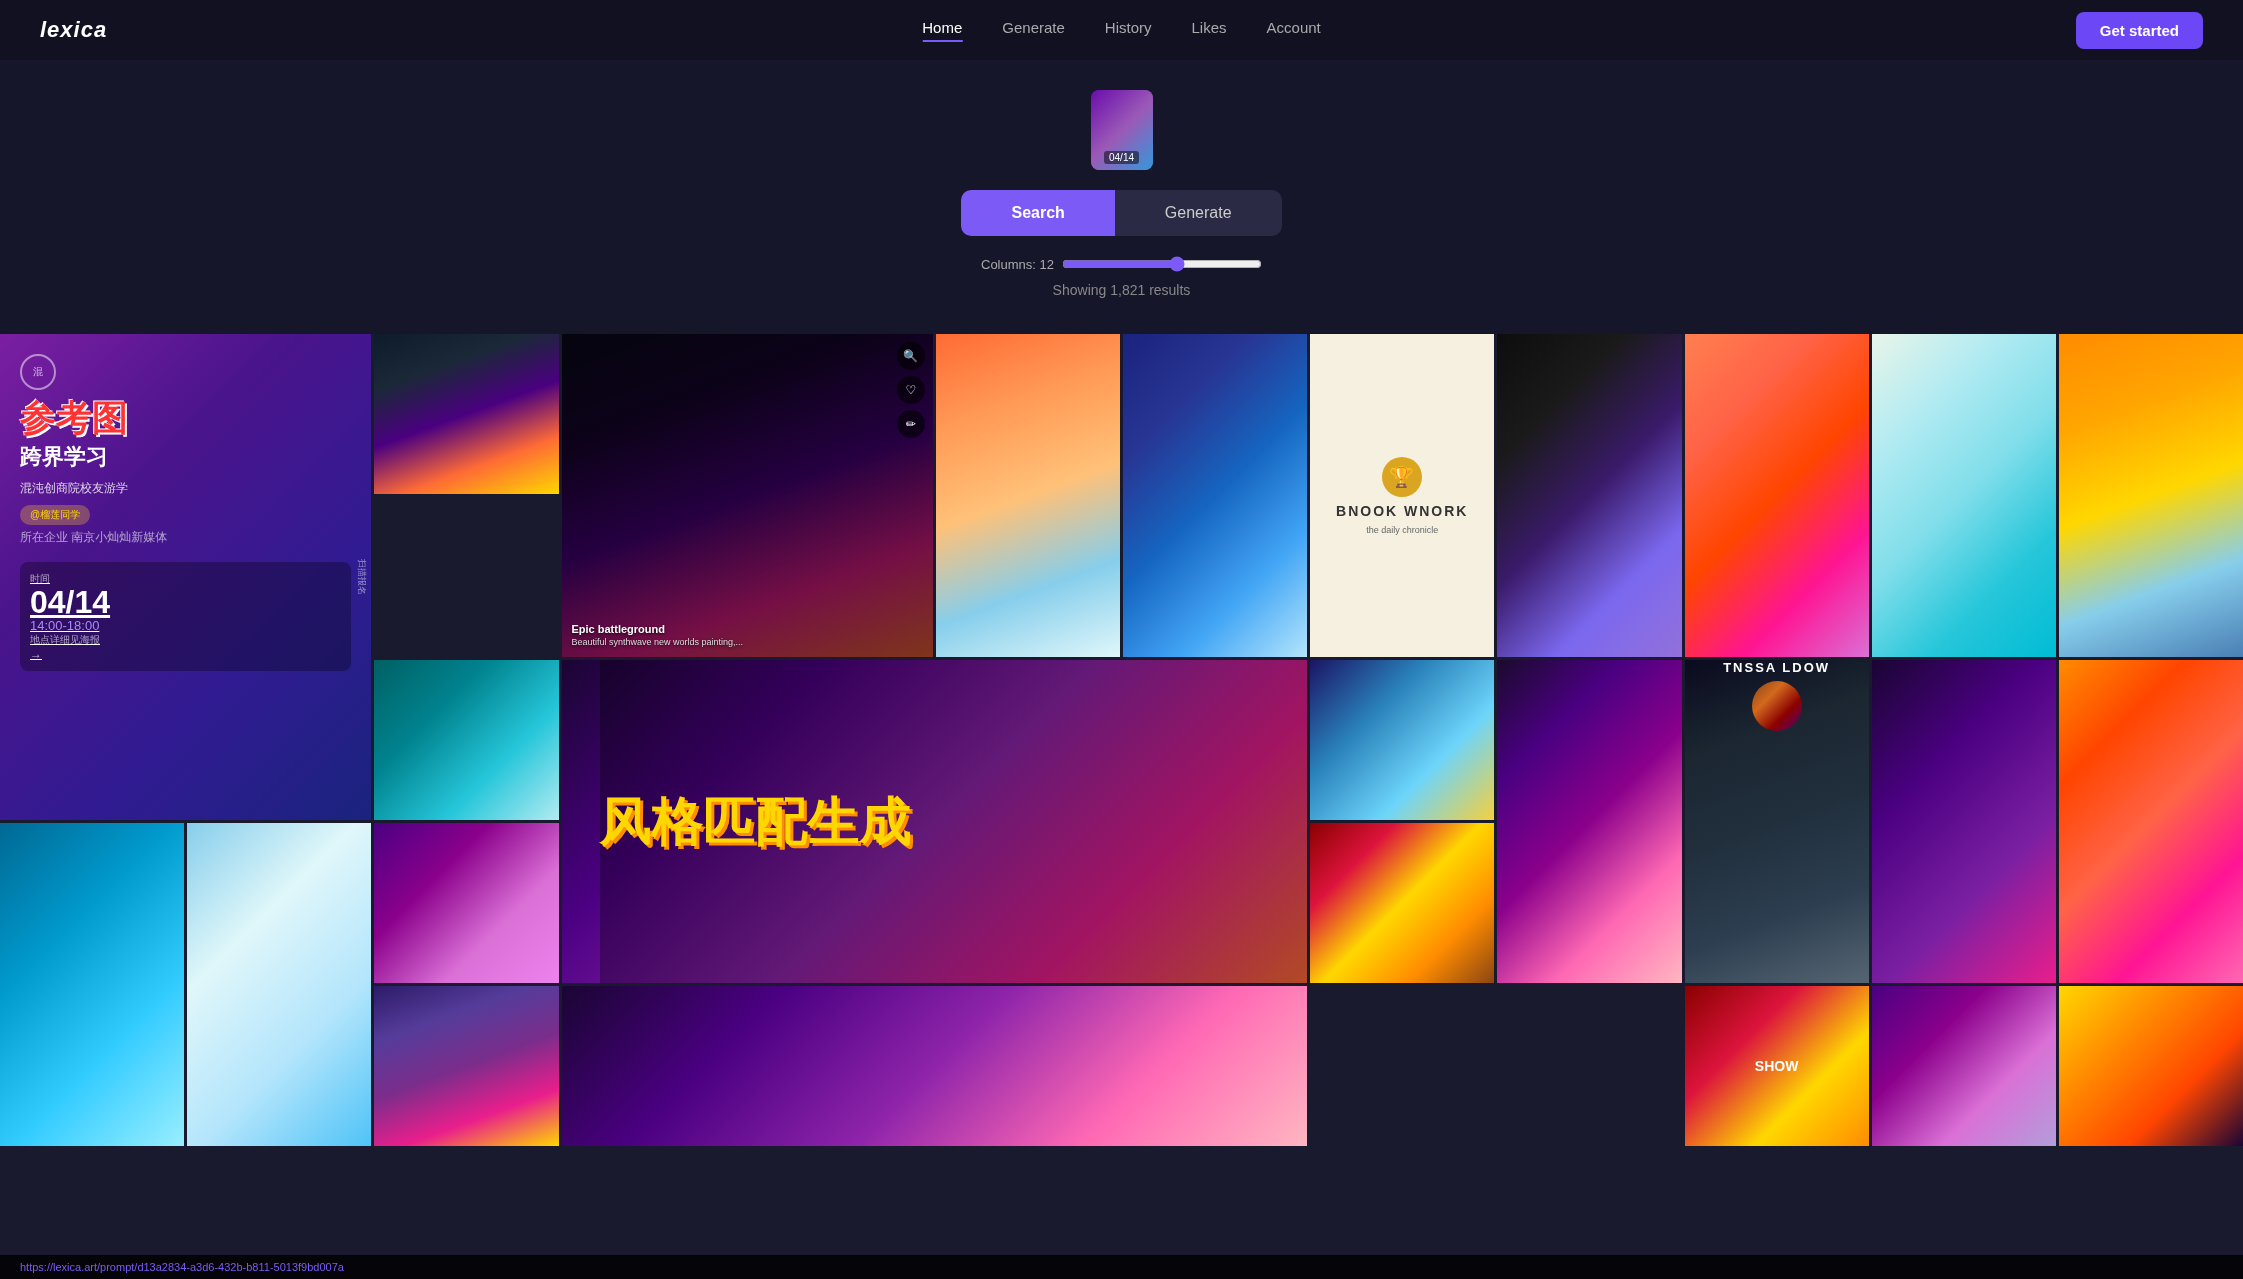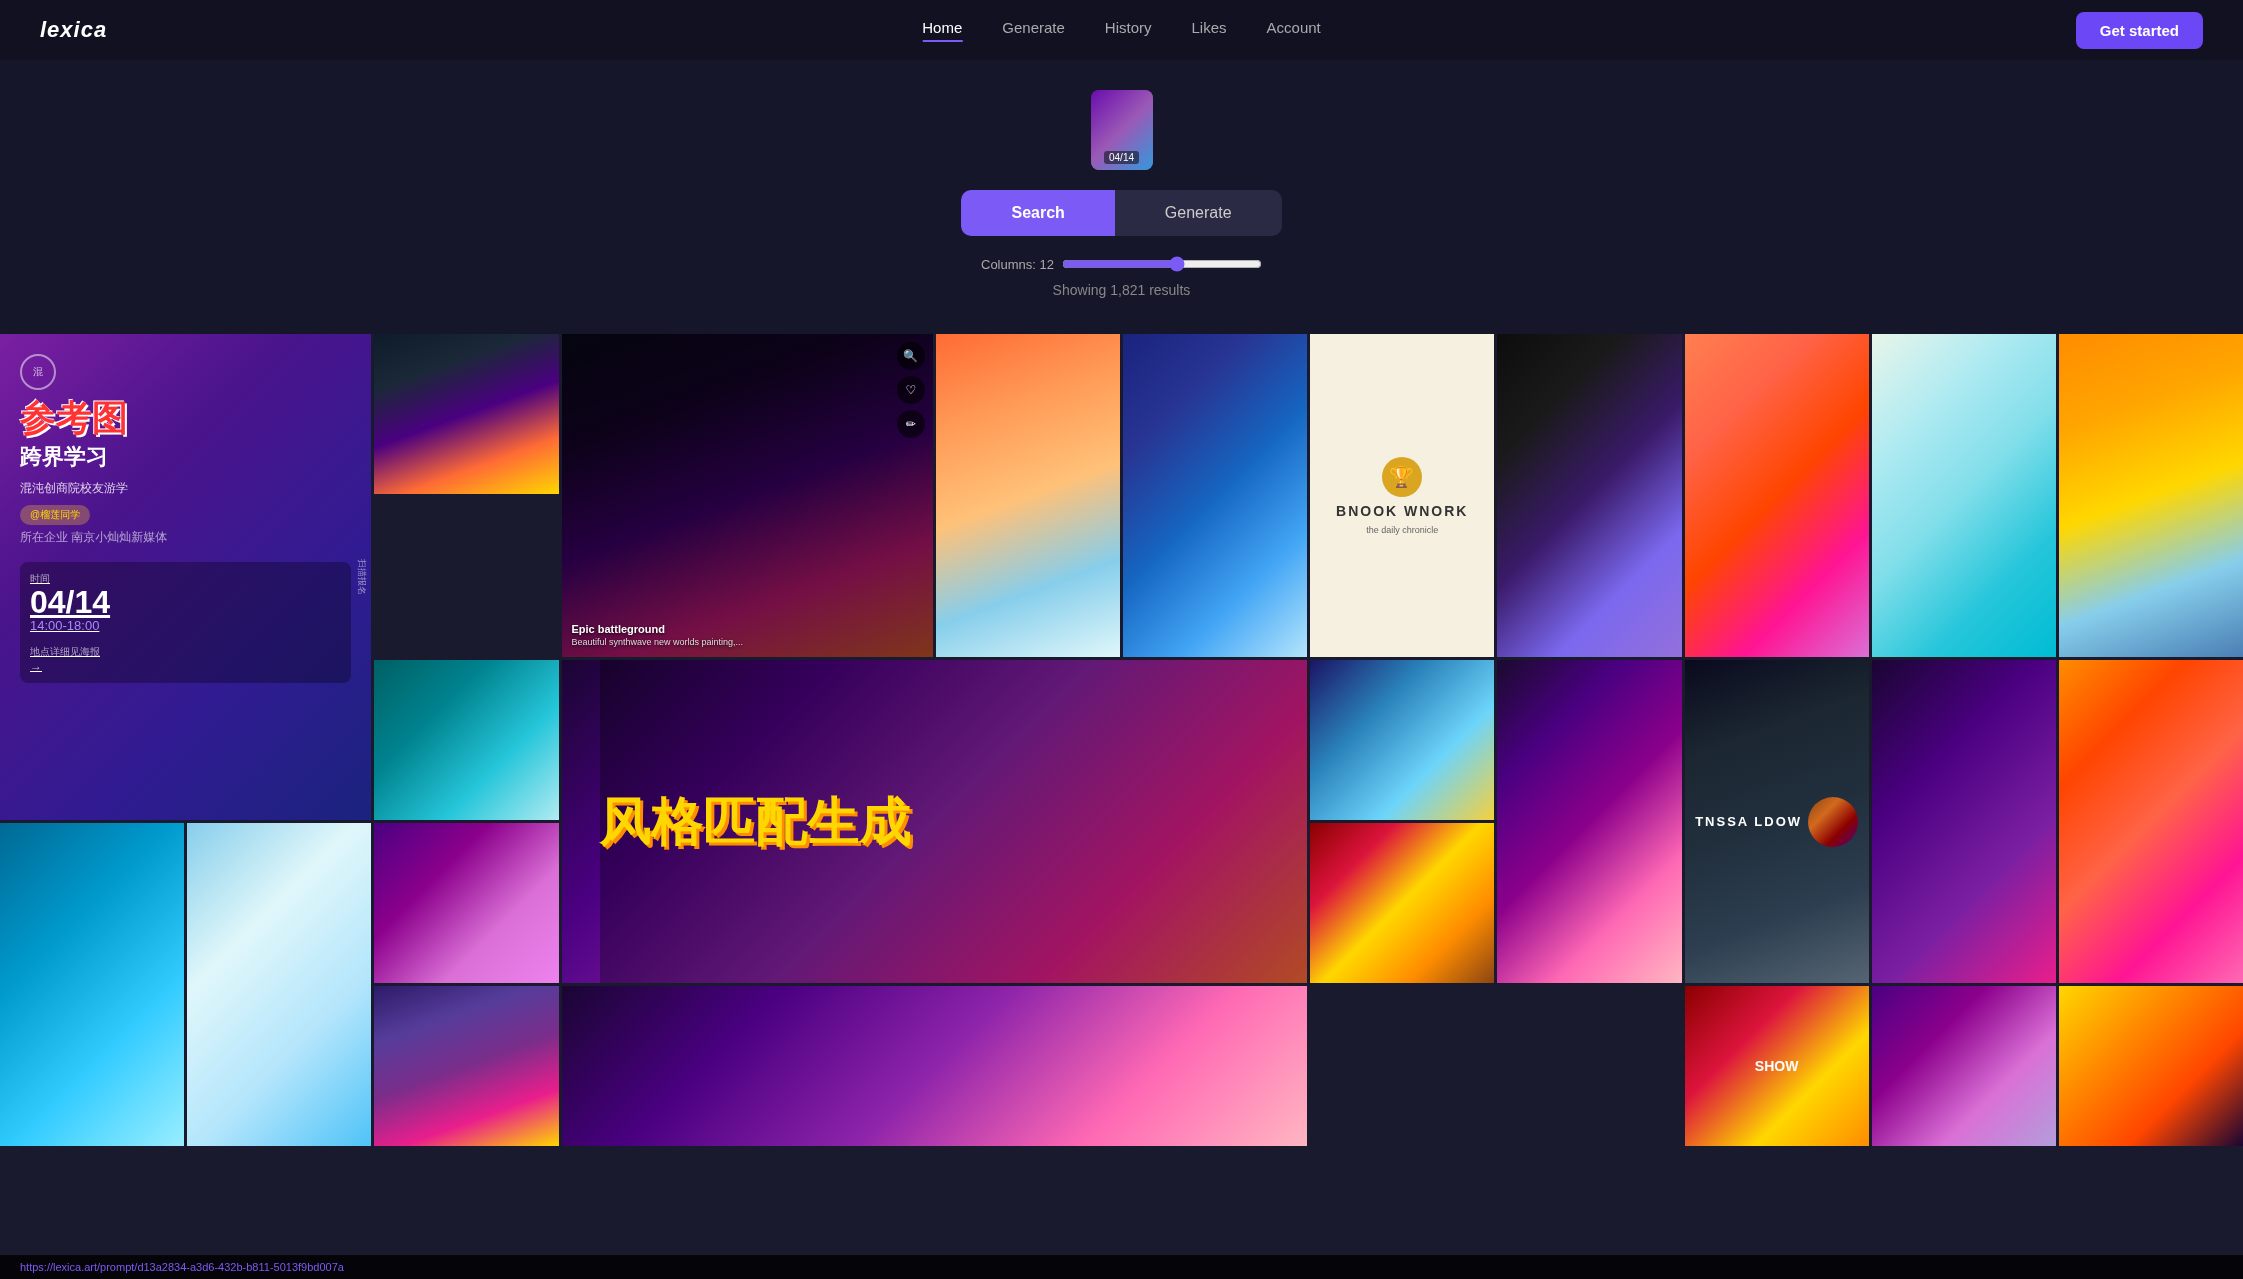--- a/index.html
+++ b/index.html
@@ -213,21 +213,21 @@
     }
     .chinese-date-section {
       margin-top: auto;
       background: rgba(0,0,0,0.3);
       border-radius: 8px;
       padding: 10px;
     }
     .time-label { font-size: 10px; color: rgba(255,255,255,0.6); }
     .date-big { font-size: 32px; font-weight: 900; color: #fff; line-height: 1; }
     .time-range { font-size: 13px; color: #a78bfa; }
-    .location { font-size: 10px; color: rgba(255,255,255,0.6); margin-top: 12px; }
+    .location { font-size: 10px; color: rgba(255,255,255,0.6); margin-top: 0; }
     .arrow-right { font-size: 12px; color: rgba(255,255,255,0.7); }
     .side-text {
       position: absolute;
       right: -8px;
       top: 50%;
       transform: translateY(-50%) rotate(90deg);
       font-size: 9px;
       color: rgba(255,255,255,0.5);
       white-space: nowrap;
     }
@@ -428,21 +428,21 @@
       </div>
     </div>
 
     <div class="gallery-item" style="grid-column:8;grid-row:3;background:linear-gradient(135deg,#1B1464,#2980B9,#6DD5FA,#F4D03F);">
     </div>
 
     <div class="gallery-item" style="grid-column:9;grid-row:3/5;background:linear-gradient(135deg,#1a0a2e,#4B0082,#8B008B,#FF69B4,#FFB6C1);">
       
     </div>
 
-    <div class="gallery-item" style="grid-column:10;grid-row:3/5;background:linear-gradient(160deg,#0a0a1e,#1B2631,#212F3D,#2C3E50,#566573);display:flex;flex-direction:row;align-items:center;justify-content:center;gap:6px;">
+    <div class="gallery-item" style="grid-column:10;grid-row:3/5;background:linear-gradient(160deg,#0a0a1e,#1B2631,#212F3D,#2C3E50,#566573);display:flex;flex-direction:column;align-items:center;gap:6px;">
       <div style="font-size:13px;font-weight:700;color:#fff;letter-spacing:2px;text-align:center;">TNSSA LDOW</div>
       <div style="width:50px;height:50px;border-radius:50%;background:linear-gradient(135deg,#8B4513,#D2691E,#8B0000,#4B0082);"></div>
     </div>
 
     <div class="gallery-item" style="grid-column:11;grid-row:3/5;background:linear-gradient(135deg,#1a0533,#4B0082,#7B1FA2,#E91E8C);">
       
     </div>
 
     <div class="gallery-item" style="grid-column:12;grid-row:3/5;background:linear-gradient(135deg,#FF8C00,#FF4500,#FF6347,#FF1493,#FF69B4);">
     </div>

